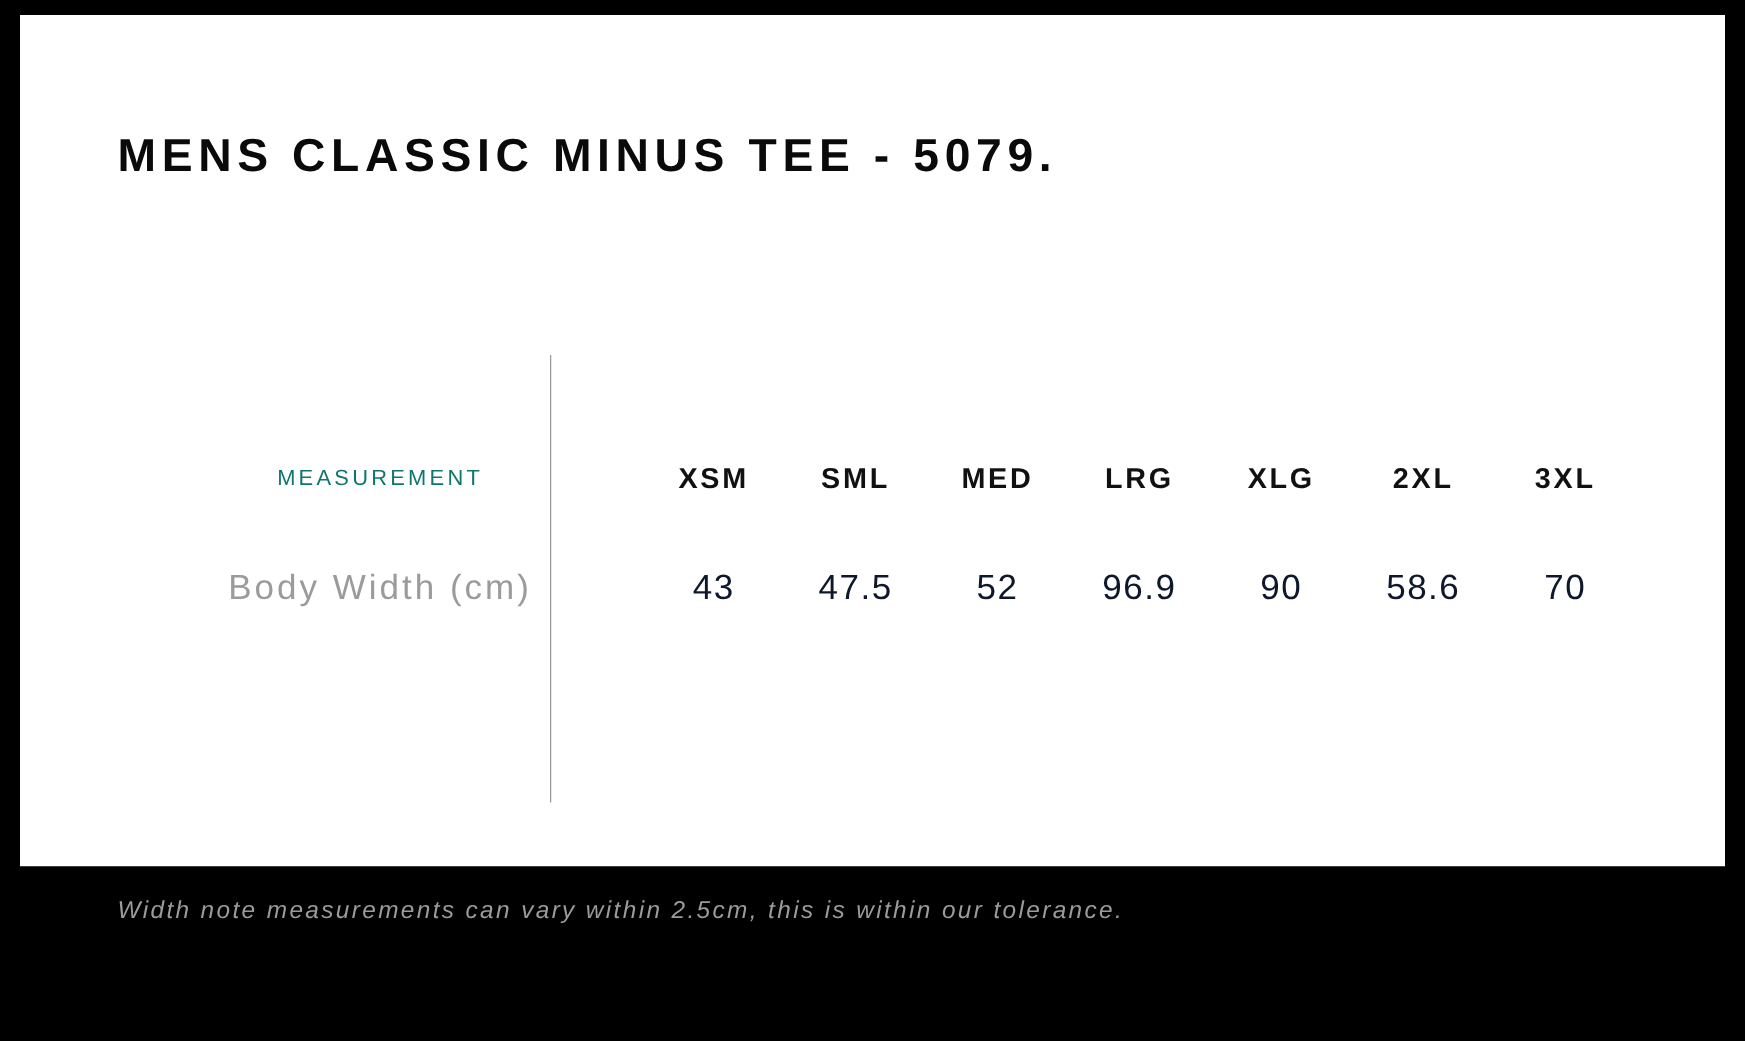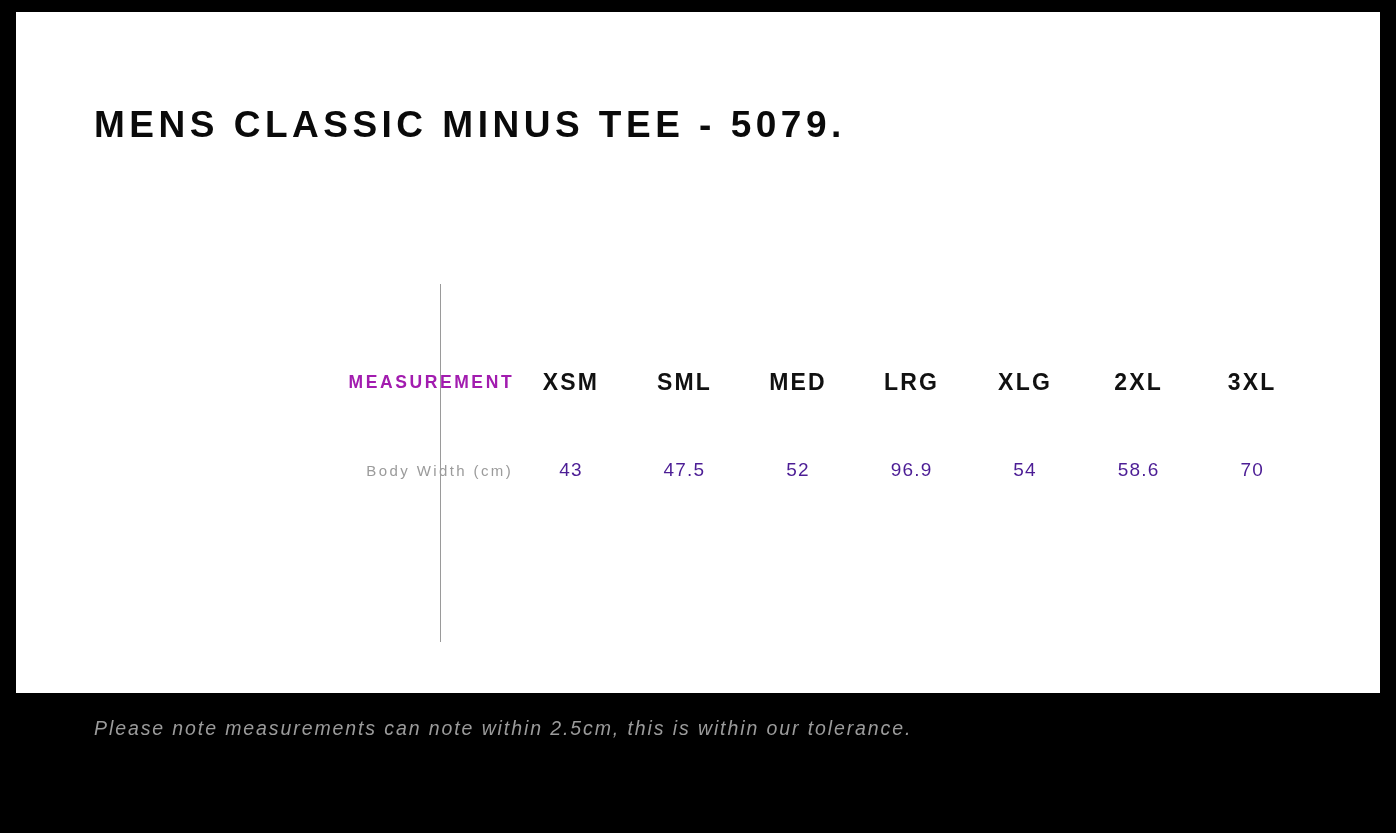--- a/index.html
+++ b/index.html
@@ -45,52 +45,52 @@
     left: 78px;
     top: 330px;
     width: 1215px;
     border-collapse: collapse;
     table-layout: fixed;
   }
   table.size-table col.measure-col { width: 420px; }
   table.size-table col.size-col { width: 113.5px; }
 
   table.size-table th.measure-head {
-    text-align: right;
+    text-align: center;
     font-size: 17.5px;
-    font-weight: bold;
+    font-weight: normal;
     letter-spacing: 2.6px;
-    color: #a21caf;
+    color: #0f766e;
     padding: 0 0 0 0;
     height: 78px;
     vertical-align: middle;
   }
   table.size-table th.size-head {
     text-align: center;
     font-size: 23px;
     font-weight: bold;
     letter-spacing: 2.2px;
     color: #111111;
     height: 78px;
     vertical-align: middle;
   }
   table.size-table td.measure-cell {
-    text-align: right;
-    font-size: 15px;
+    text-align: center;
+    font-size: 28px;
     letter-spacing: 2.4px;
     color: #9b9b9b;
     height: 94px;
     vertical-align: middle;
     white-space: nowrap;
   }
   table.size-table td.value-cell {
     text-align: center;
-    font-size: 19px;
+    font-size: 28px;
     letter-spacing: 1.2px;
-    color: #4c1d95;
+    color: #0f172a;
     height: 94px;
     vertical-align: middle;
   }
   .footnote {
     position: absolute;
     left: 78px;
     top: 705px;
     font-size: 19.5px;
     font-style: italic;
     letter-spacing: 1.9px;
@@ -130,22 +130,22 @@
         <th class="size-head">3XL</th>
       </tr>
     </thead>
     <tbody>
       <tr>
         <td class="measure-cell">Body Width (cm)</td>
         <td class="value-cell">43</td>
         <td class="value-cell">47.5</td>
         <td class="value-cell">52</td>
         <td class="value-cell">96.9</td>
-        <td class="value-cell">54</td>
+        <td class="value-cell">90</td>
         <td class="value-cell">58.6</td>
         <td class="value-cell">70</td>
       </tr>
     </tbody>
   </table>
 
-  <div class="footnote">Please note measurements can note within 2.5cm, this is within our tolerance.</div>
+  <div class="footnote">Width note measurements can vary within 2.5cm, this is within our tolerance.</div>
 
 </div>
 
 </body></html>

